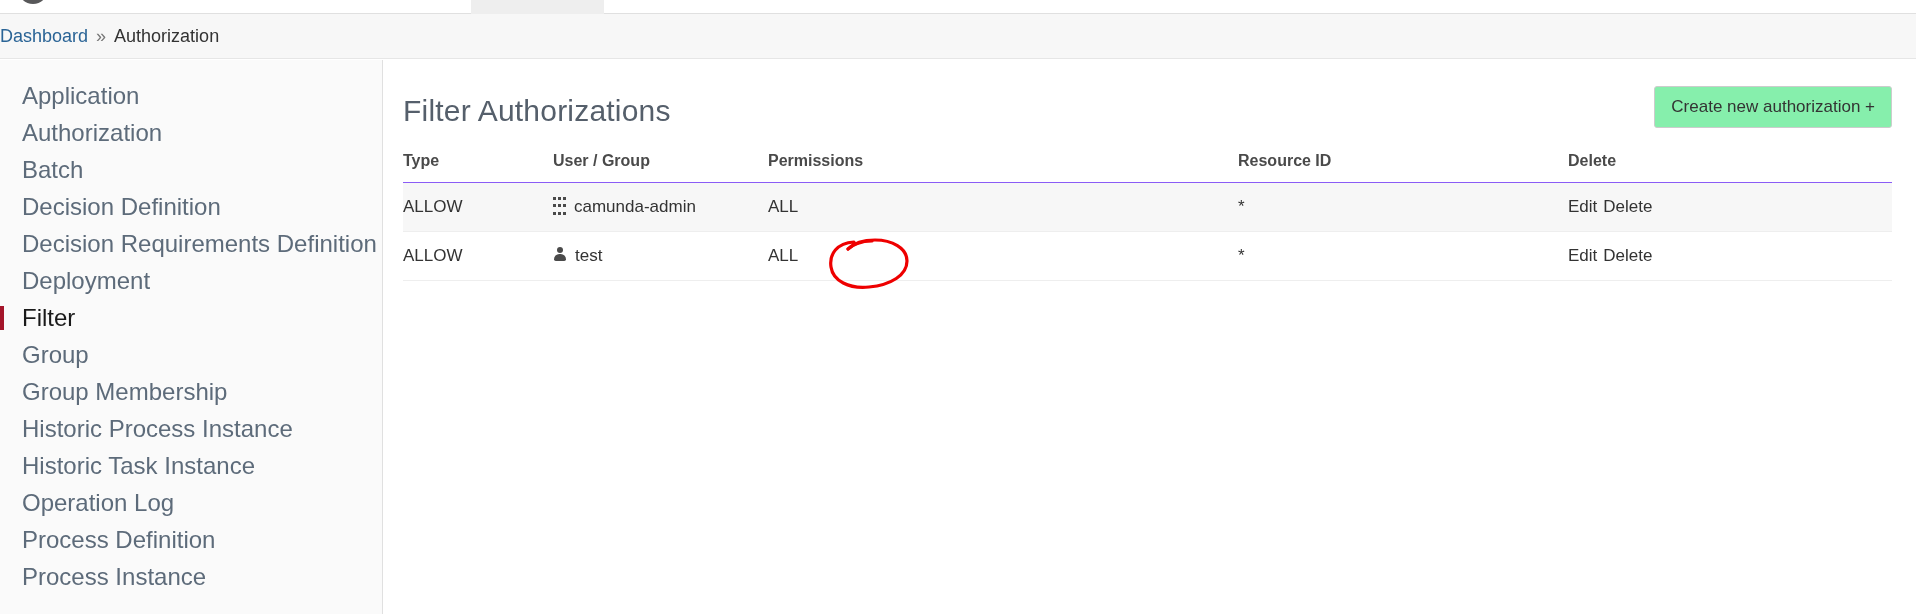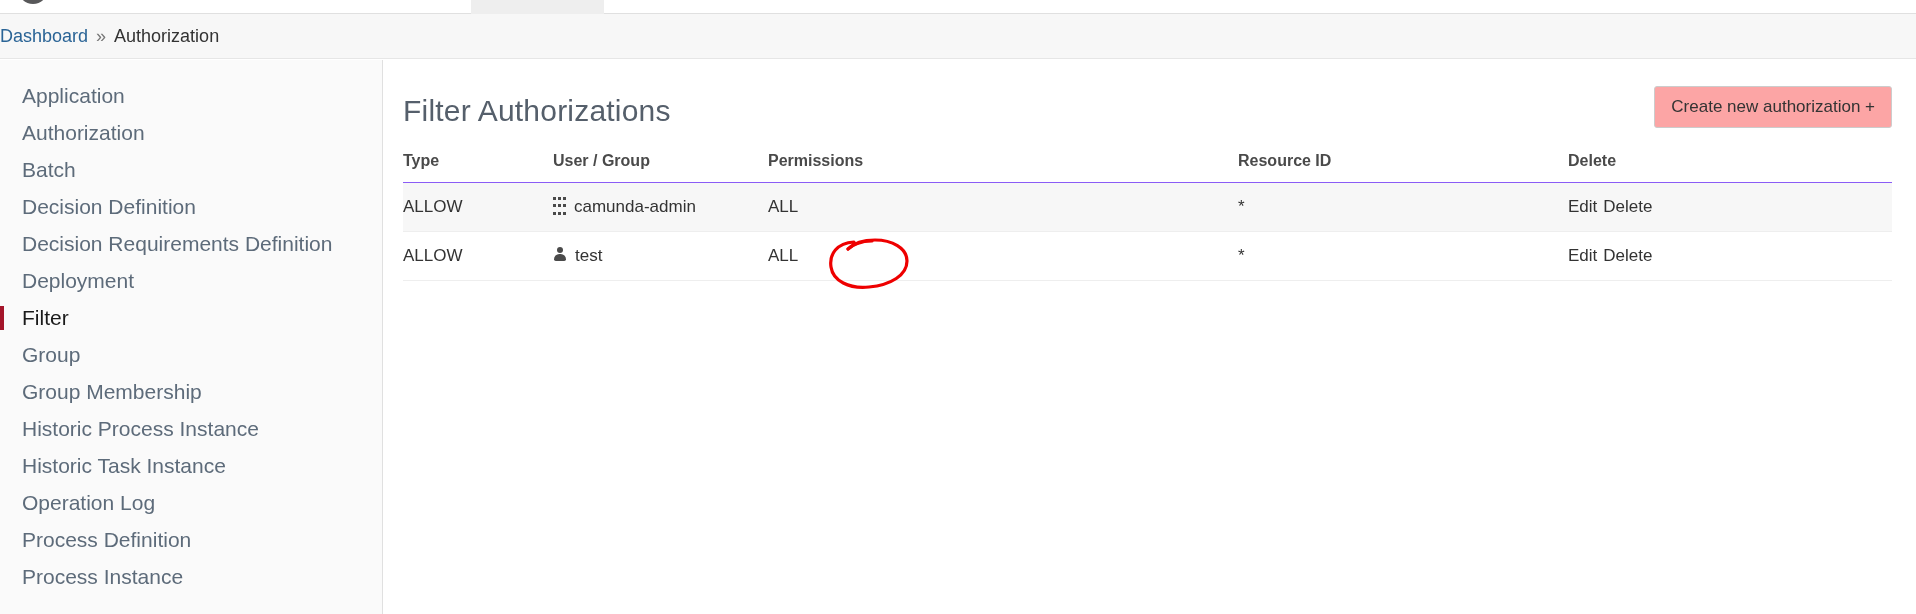--- a/index.html
+++ b/index.html
@@ -57,39 +57,39 @@
   .sidebar {
     width: 383px; flex: 0 0 383px;
     background: #fafafa;
     border-right: 1px solid #e0e0e0;
     padding-top: 17px;
   }
   .side-item {
     position: relative;
     height: 37px; line-height: 37px;
     padding-left: 22px;
-    font-size: 21px; color: #5d6b7a;
+    font-size: 24px; color: #5d6b7a;
     white-space: nowrap;
   }
   .side-item.active { color: #1a1a1a; }
   .side-item.active::before {
     content: ""; position: absolute; left: 0; top: 7px;
     width: 4px; height: 24px; background: #a4152a;
   }
 
   
   .main { flex: 1 1 auto; background: #ffffff; padding: 0 24px 0 20px; position: relative; }
   .main-head { display: flex; align-items: flex-end; padding-top: 22px; }
   .page-title {
     font-size: 30px; font-weight: normal; color: #555f6b;
     letter-spacing: .2px;
   }
   .create-btn {
     margin-left: auto; margin-top: 4px;
-    border: 1px solid #cccccc; background: #fca5a5;
+    border: 1px solid #cccccc; background: #86efac;
     color: #333333; font-size: 17px;
     padding: 10px 16px; border-radius: 3px;
     font-family: "Liberation Sans", sans-serif;
     white-space: nowrap; cursor: pointer;
   }
 
   
   .auth-table { width: 100%; border-collapse: collapse; margin-top: 24px; table-layout: fixed; }
   .auth-table th {
     text-align: left; font-size: 16px; font-weight: bold; color: #4a4a4a;

